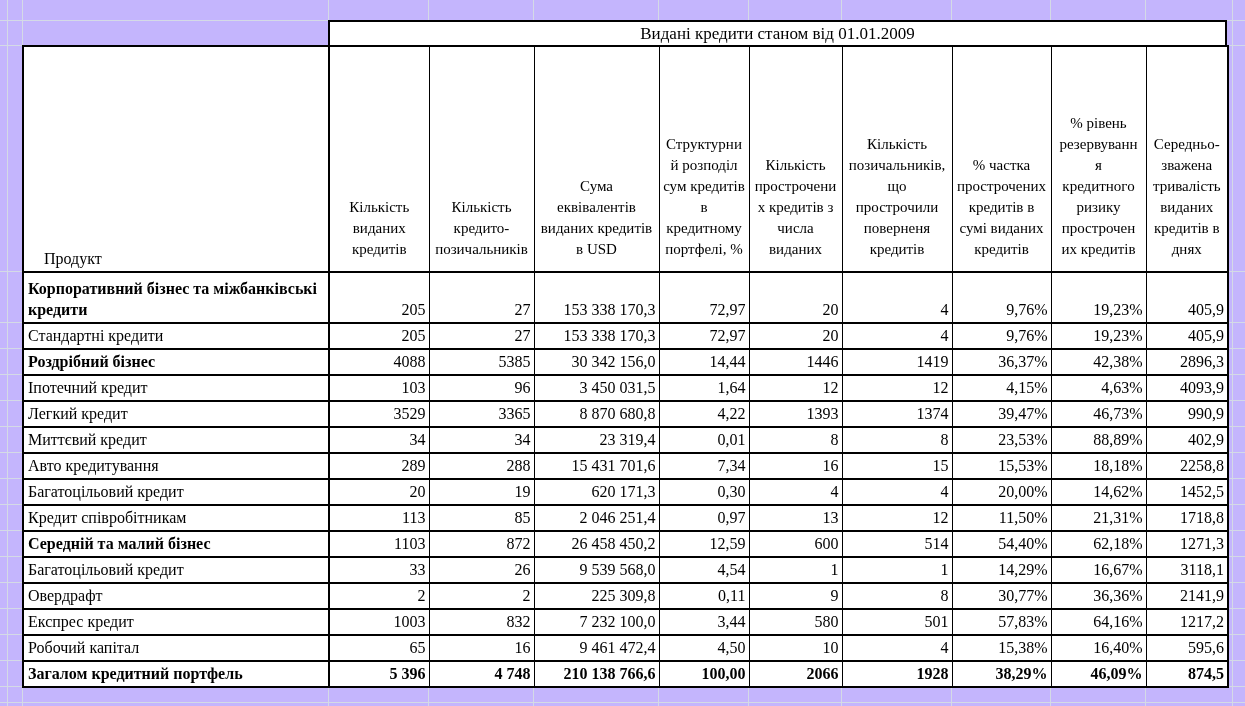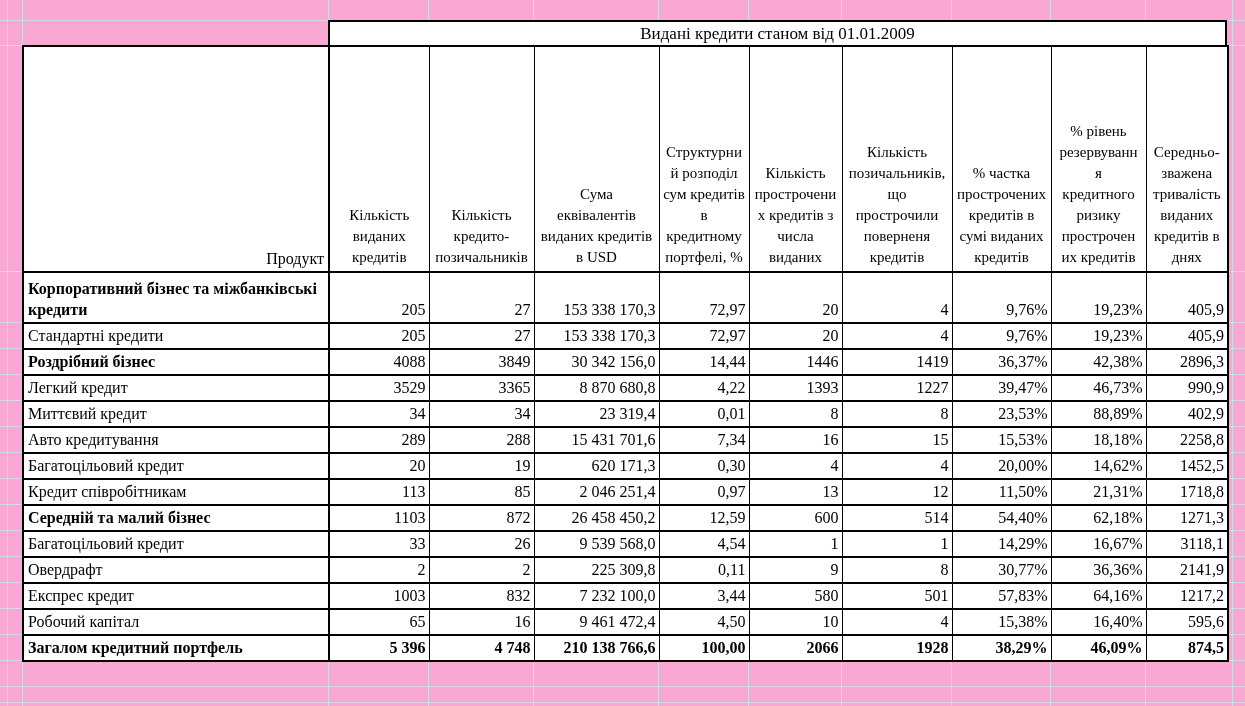--- a/index.html
+++ b/index.html
@@ -1,21 +1,21 @@
 <!DOCTYPE html>
 <html><head>
 <meta charset="utf-8">
 <style>
   * { box-sizing: border-box; }
   html, body { margin: 0; padding: 0; }
   .page {
     position: relative;
     width: 1245px;
     height: 706px;
-    background: #f9a8d4;
+    background: #c4b5fd;
     color: #000000;
     font-family: "Liberation Serif", "DejaVu Serif", serif;
     overflow: hidden;
   }
   
   .gl-h { position: absolute; left: 0; width: 100%; height: 1px; background: #d4dae6; z-index: 0; }
   .gl-v { position: absolute; top: 0; height: 100%; width: 1px; background: #d4dae6; z-index: 0; }
 
   
   .title-cell {
@@ -49,26 +49,26 @@
   }
   table.credit .pcol { border-right: 2px solid #000; }
   thead tr { height: 226px; }
   thead th {
     font-weight: normal;
     font-size: 15px;
     line-height: 21px;
     text-align: center;
     vertical-align: bottom;
     white-space: pre-line;
-    padding: 2px 1px 3px 1px;
+    padding: 2px 1px 11px 1px;
   }
   thead th.pcol {
-    text-align: right;
+    text-align: left;
     font-size: 16px;
-    padding: 2px 4px 2px 4px;
+    padding: 2px 4px 2px 20px;
     white-space: normal;
   }
   tbody tr { height: 26px; }
   tbody tr.tall { height: 51px; }
   tbody td {
     font-size: 16px;
     line-height: 21px;
     vertical-align: bottom;
     padding: 0 3px 2px 3px;
   }
@@ -203,37 +203,49 @@
           <td class="val">72,97</td>
           <td class="val">20</td>
           <td class="val">4</td>
           <td class="val">9,76%</td>
           <td class="val">19,23%</td>
           <td class="val">405,9</td>
         </tr>
         <tr class="section">
           <td class="pcol">Роздрібний бізнес</td>
           <td class="val">4088</td>
-          <td class="val">3849</td>
+          <td class="val">5385</td>
           <td class="val">30 342 156,0</td>
           <td class="val">14,44</td>
           <td class="val">1446</td>
           <td class="val">1419</td>
           <td class="val">36,37%</td>
           <td class="val">42,38%</td>
           <td class="val">2896,3</td>
         </tr>
         <tr class="item">
+          <td class="pcol">Іпотечний кредит</td>
+          <td class="val">103</td>
+          <td class="val">96</td>
+          <td class="val">3 450 031,5</td>
+          <td class="val">1,64</td>
+          <td class="val">12</td>
+          <td class="val">12</td>
+          <td class="val">4,15%</td>
+          <td class="val">4,63%</td>
+          <td class="val">4093,9</td>
+        </tr>
+        <tr class="item">
           <td class="pcol">Легкий кредит</td>
           <td class="val">3529</td>
           <td class="val">3365</td>
           <td class="val">8 870 680,8</td>
           <td class="val">4,22</td>
           <td class="val">1393</td>
-          <td class="val">1227</td>
+          <td class="val">1374</td>
           <td class="val">39,47%</td>
           <td class="val">46,73%</td>
           <td class="val">990,9</td>
         </tr>
         <tr class="item">
           <td class="pcol">Миттєвий кредит</td>
           <td class="val">34</td>
           <td class="val">34</td>
           <td class="val">23 319,4</td>
           <td class="val">0,01</td>

